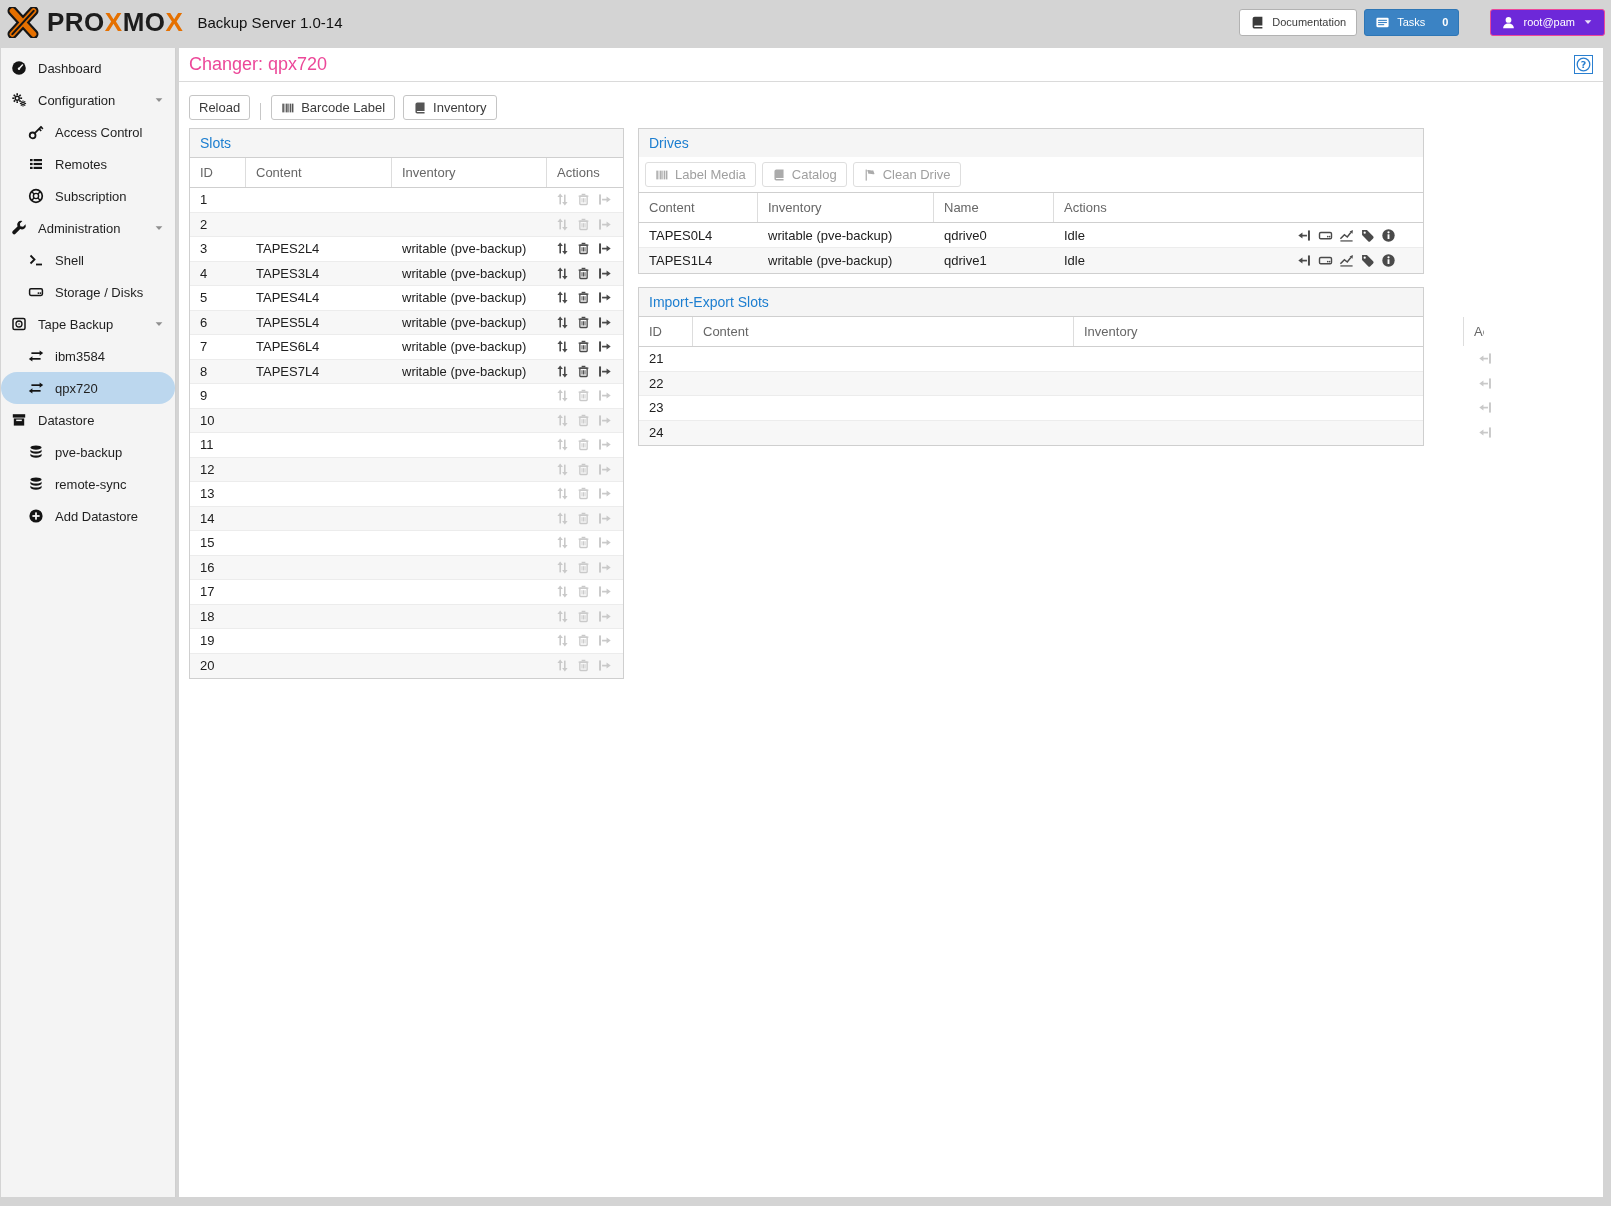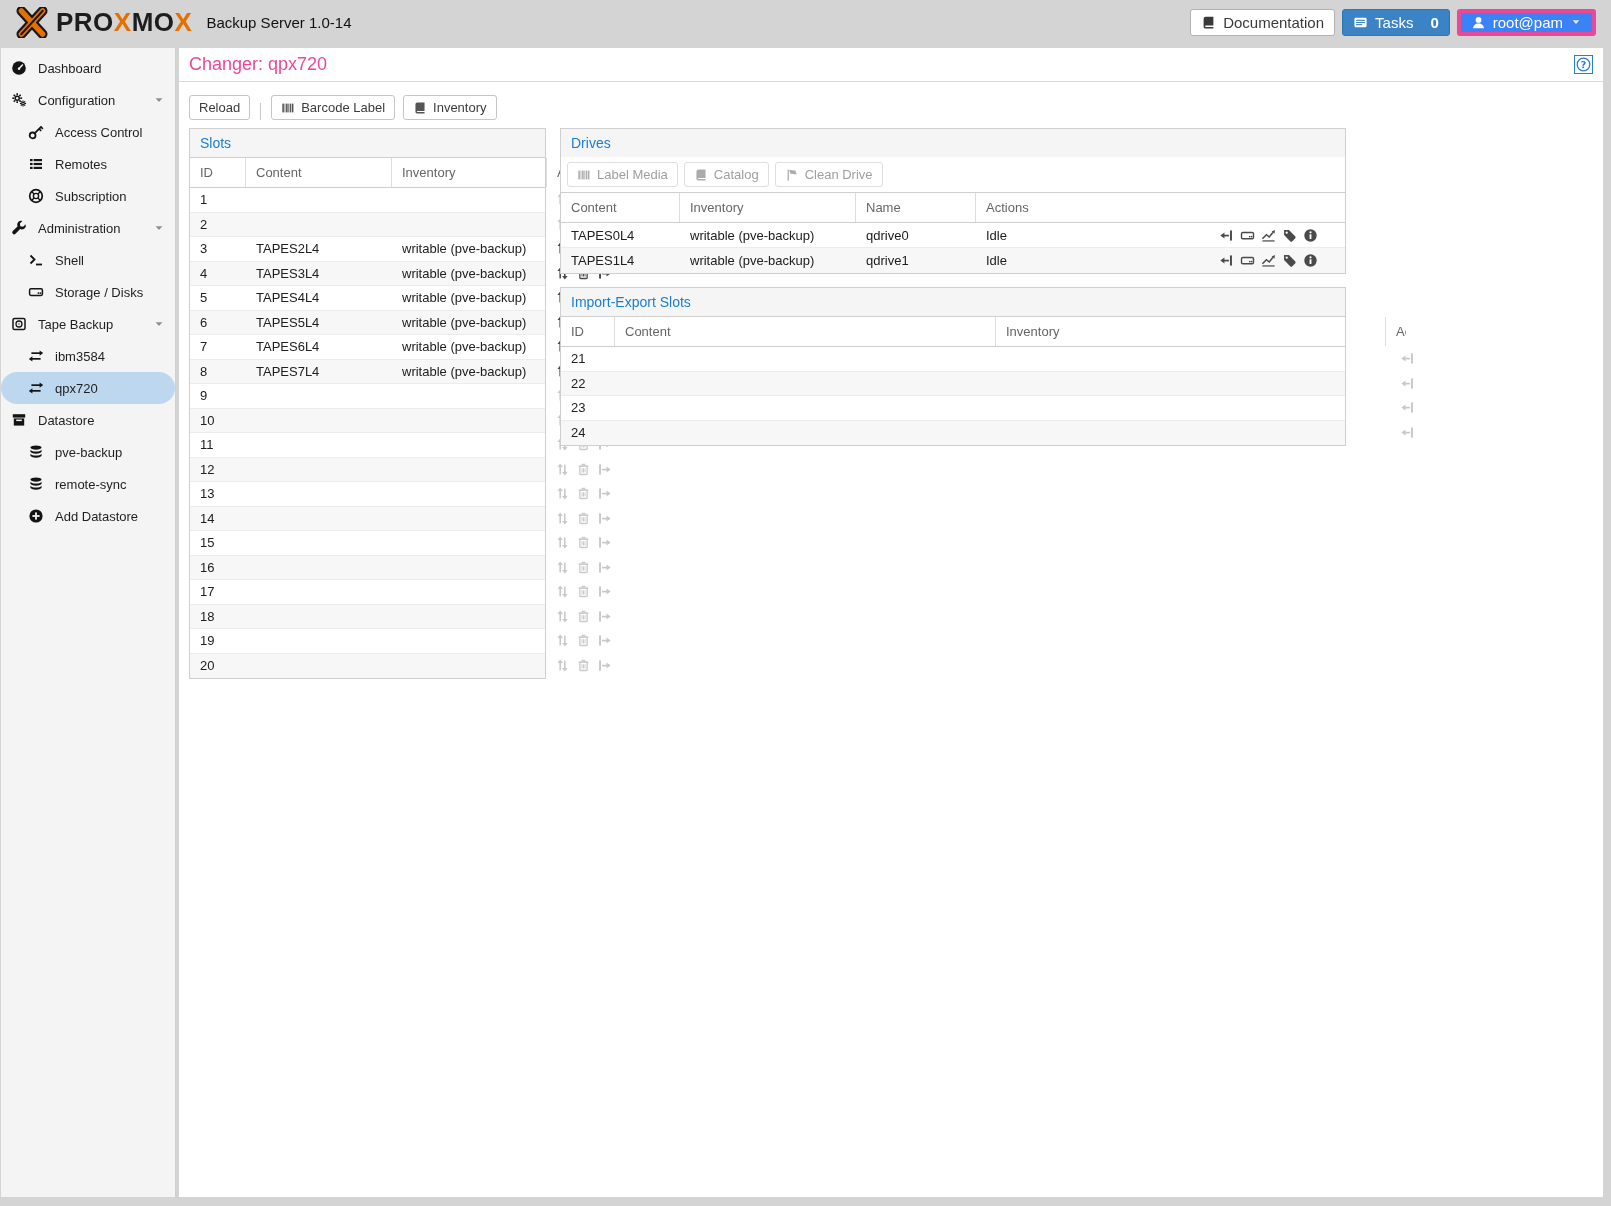--- a/index.html
+++ b/index.html
@@ -2,34 +2,34 @@
 <html><head>
 <meta charset="utf-8">
 <style>
   * { margin:0; padding:0; box-sizing:border-box; }
   html,body { width:1611px; height:1206px; overflow:hidden;
     font-family:"Liberation Sans","DejaVu Sans",sans-serif; font-size:13px; color:#202020;
     background:#d4d4d4; }
 
   
   .app-header { position:absolute; left:0; top:0; right:0; height:44px;
-    background:#d4d4d4; display:flex; align-items:center; padding:0 15px; }
+    background:#d4d4d4; display:flex; align-items:center; padding:0 6px; }
   .logo { display:flex; align-items:center; gap:7px; }
   .logo-mark svg { width:34px; height:31px; display:block; }
   .logo-word { font-weight:bold; font-size:26px; letter-spacing:0.5px; color:#1d1d1d; }
   .logo-word .orange { color:#E57000; }
   .app-title { margin-left:14px; font-size:15px; color:#111; }
   .header-right { margin-left:auto; display:flex; align-items:center; gap:7px; }
-  .hbtn { height:27px; border-radius:3px; padding:0 10px; font-size:15px;
+  .hbtn { height:27px; border-radius:3px; padding:0 10px; font-size:11px;
     display:inline-flex; align-items:center; gap:7px; cursor:pointer; }
   .hbtn svg { width:15px; height:15px; display:block; }
   .hbtn.doc { background:#fff; border:1px solid #b2b2b2; color:#3a3a3a; }
   .hbtn.tasks { background:#3b83c4; border:1px solid #2e76b5; color:#fff; }
   .hbtn.tasks .count { font-weight:bold; margin-left:10px; }
-  .hbtn.user { background:#3b82f6; border:4px solid #ec4899; color:#fff; }
+  .hbtn.user { background:#6d28d9; border:1px solid #ec4899; color:#fff;margin-left:24px; }
   .hbtn.user .caret svg { width:12px; height:12px; opacity:0.85; }
 
   
   .sidebar { position:absolute; left:1px; top:48px; width:175px; bottom:9px;
     background:#f4f4f4; border-right:1px solid #cfcfcf; padding-top:4px; }
   .side-item { position:relative; height:32px; display:flex; align-items:center;
     padding-left:10px; cursor:pointer; color:#1f1f1f; }
   .side-item.child { padding-left:27px; }
   .side-item.selected { background:#bcd7ee;border-radius:16px; }
   .side-icon { width:19px; height:16px; margin-right:8px; display:flex; align-items:center;
@@ -50,21 +50,21 @@
   .top-toolbar { height:38px; display:flex; align-items:flex-end; padding:0 10px; gap:8px; }
   .btn { height:25px; padding:0 9px; background:#fff; border:1px solid #c5c5c5;
     border-radius:3px; font-size:13px; color:#3b3b3b; display:inline-flex;
     align-items:center; gap:6px; cursor:pointer; }
   .btn svg { width:14px; height:14px; display:block; color:#555; }
   .btn.disabled { color:#9f9f9f; border-color:#dedede; cursor:default; }
   .btn.disabled svg { color:#ababab; }
   .tool-sep { width:1px; height:17px; background:#c7c7c7; margin:0 2px; }
 
   .panels { display:flex; align-items:flex-start; gap:14px; padding:8px 10px 10px 10px; }
-  .col-left { width:357px; flex:none; }
+  .col-left { width:435px; flex:none; }
   .col-right { width:786px; flex:none; display:flex; flex-direction:column; gap:13px; }
 
   .panel { border:1px solid #cfcfcf; background:#fff; }
   .panel-header { height:28px; background:#f5f5f5; display:flex; align-items:center;
     padding:0 10px; color:#1c7ed0; font-size:14px; }
   .sub-toolbar { padding:5px 6px; display:flex; gap:6px; }
 
   .grid-header { display:flex; height:31px; border-top:1px solid #cfcfcf;
     border-bottom:1px solid #cfcfcf; background:#fff; }
   .gh-cell { display:flex; align-items:center; padding:0 10px; color:#666;

